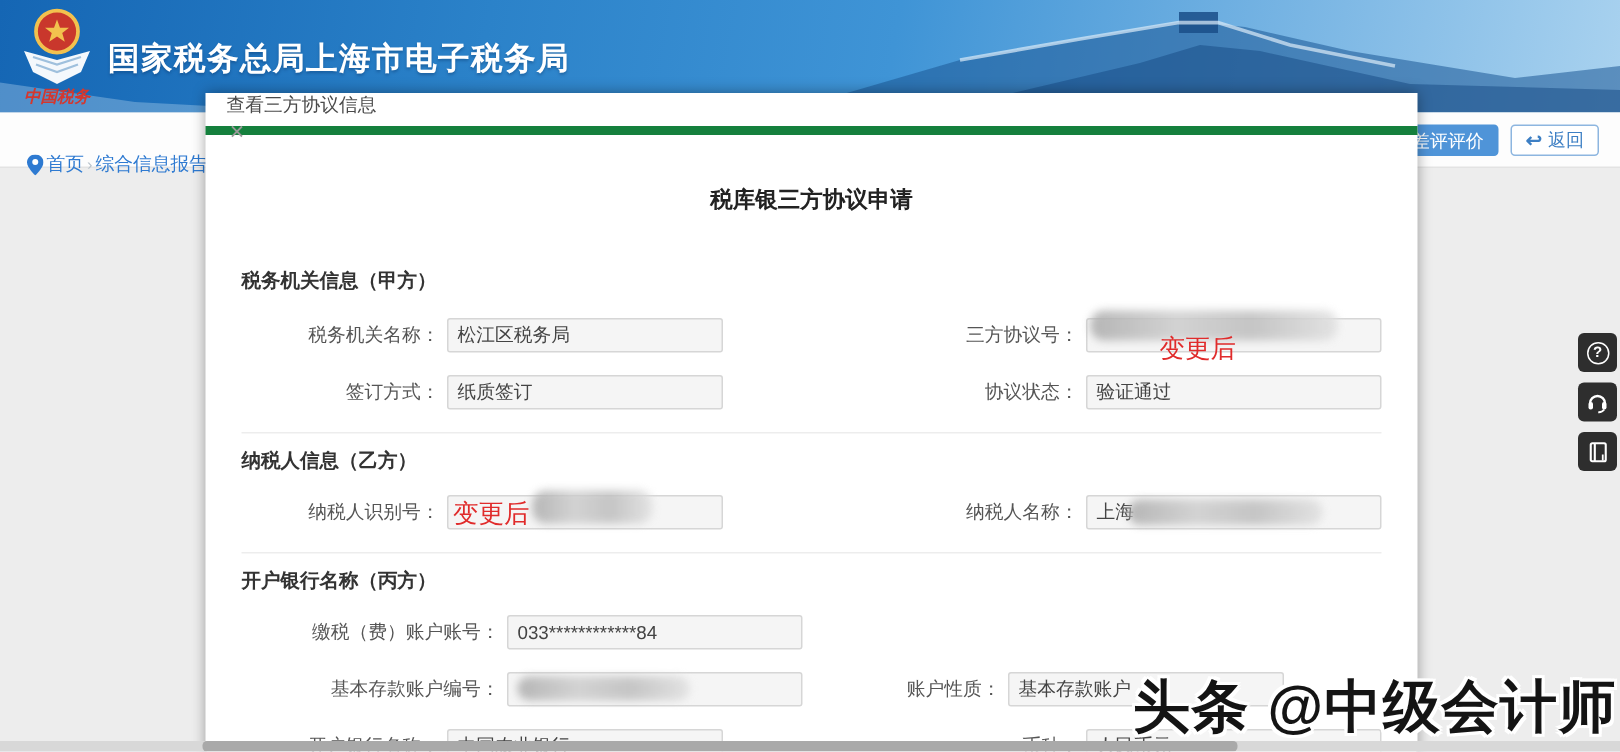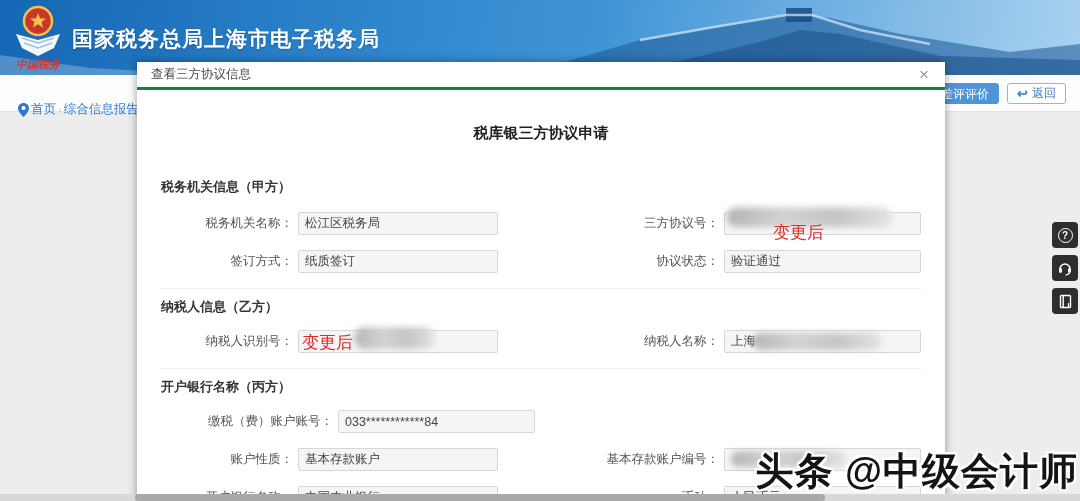--- a/index.html
+++ b/index.html
@@ -32,40 +32,40 @@
   
   .side-icons { position:absolute; right:2px; top:222px; display:flex; flex-direction:column; gap:7px; z-index:30; }
   .side-icon { width:26px; height:26px; background:#2e2e2e; border-radius:4px; color:#fff; display:flex;
     align-items:center; justify-content:center; cursor:pointer; }
   .help-ring { width:15px; height:15px; border:1.5px solid #fff; border-radius:50%; font-size:10px; font-weight:bold;
     display:flex; align-items:center; justify-content:center; }
 
   
   .modal { position:absolute; left:137px; top:62px; width:808px; height:450px; background:#ffffff; z-index:20;
     box-shadow:0 0 9px rgba(0,0,0,.38); }
-  .modal-header { height:28px; border-bottom:3px solid #15803d; display:flex; align-items:center;
-    justify-content:space-between; padding:0 14px; }
+  .modal-header { height:28px; border-bottom:6px solid #15803d; display:flex; 
+    justify-content:space-between; padding:0 14px;flex-direction:column; }
   .modal-title { font-size:12.5px; color:#4a4a4a; }
   .modal-close { color:#9a9a9a; font-size:17px; line-height:1; cursor:pointer; padding:0 2px; }
   .modal-body { padding:0 24px; }
   .form-title { text-align:center; margin-top:34px; font-size:15px; font-weight:bold; color:#222; }
   .section-heading { font-size:13px; font-weight:bold; color:#333; }
   .sec-a { margin-top:35px; margin-bottom:16px; }
   .sec-wrap { margin-top:12px; border-top:1px solid #ededed; padding-top:9px; }
   .sec-bc-heading { margin-bottom:14px; }
   .row { display:flex; margin-bottom:15px; }
   .cell { display:flex; align-items:center; }
   .cell.left { width:392px; }
   .cell.right { flex:1; }
   .flabel { font-size:12.5px; color:#555; text-align:right; }
   .cell.left .flabel { width:132px;font-family:Liberation Mono, monospace; }
   .cell.right .flabel { width:172px;text-align:right; }
   .finput { position:relative; height:23px; background:#f5f5f5; border:1px solid #d6d6d6; border-radius:2px;
     margin-left:5px; display:flex; align-items:center; padding:0 6px; font-size:12.5px; color:#444; }
-  .cell.left .finput { width:200px; }
+  .cell.left .finput { width:184px; }
   .cell.right .finput { width:197px; }
   .blob { position:absolute; background:linear-gradient(90deg,#ababab,#cdcdcd 35%,#bdbdbd 65%,#e0e0e0);
     border-radius:9px; filter:blur(3px); opacity:.85; pointer-events:none; }
   .annot { position:absolute; color:#e02b2b; font-size:17px; font-weight:500; white-space:nowrap; z-index:3;
     pointer-events:none; }
 
   
   .h-scrollbar { position:absolute; left:0; bottom:0; width:1080px; height:7px; background:#d8d8d8; z-index:50; }
   .h-thumb { position:absolute; left:135px; top:0; width:690px; height:7px; background:#a9a9a9; border-radius:3px; }
 
@@ -181,30 +181,30 @@
         <div class="section-heading sec-bc-heading">开户银行名称（丙方）</div>
         <div class="row">
           <div class="cell right">
             <span class="flabel">缴税（费）账户账号：</span>
             <div class="finput">
               <span>033************84</span>
             </div>
           </div>
         </div>
         <div class="row">
+          <div class="cell right">
+            <span class="flabel">基本存款账户编号：</span>
+            <div class="finput">
+              <span class="blob" style="left:6px; top:2px; width:115px; height:16px;"></span>
+            </div>
+          </div>
           <div class="cell left">
             <span class="flabel">账户性质：</span>
             <div class="finput">
               <span>基本存款账户</span>
-            </div>
-          </div>
-          <div class="cell right">
-            <span class="flabel">基本存款账户编号：</span>
-            <div class="finput">
-              <span class="blob" style="left:6px; top:2px; width:115px; height:16px;"></span>
             </div>
           </div>
         </div>
         <div class="row">
           <div class="cell left">
             <span class="flabel">开户银行名称：</span>
             <div class="finput">
               <span>中国农业银行</span>
             </div>
           </div>

